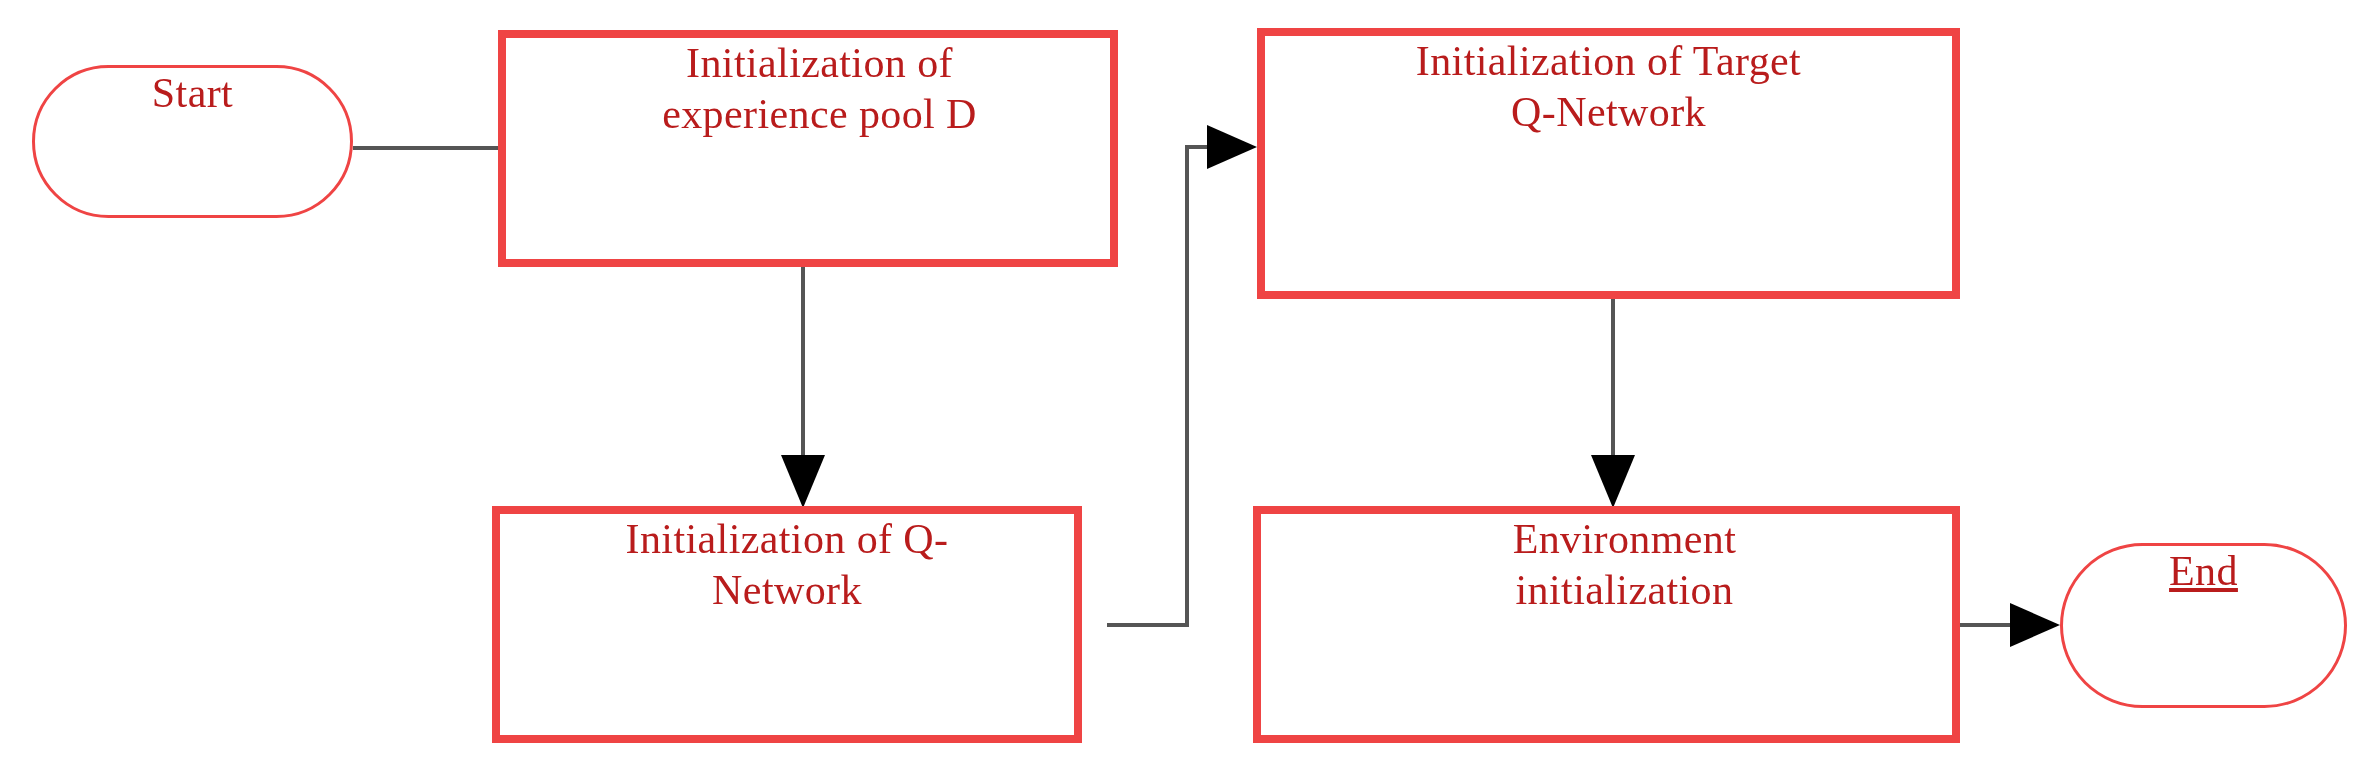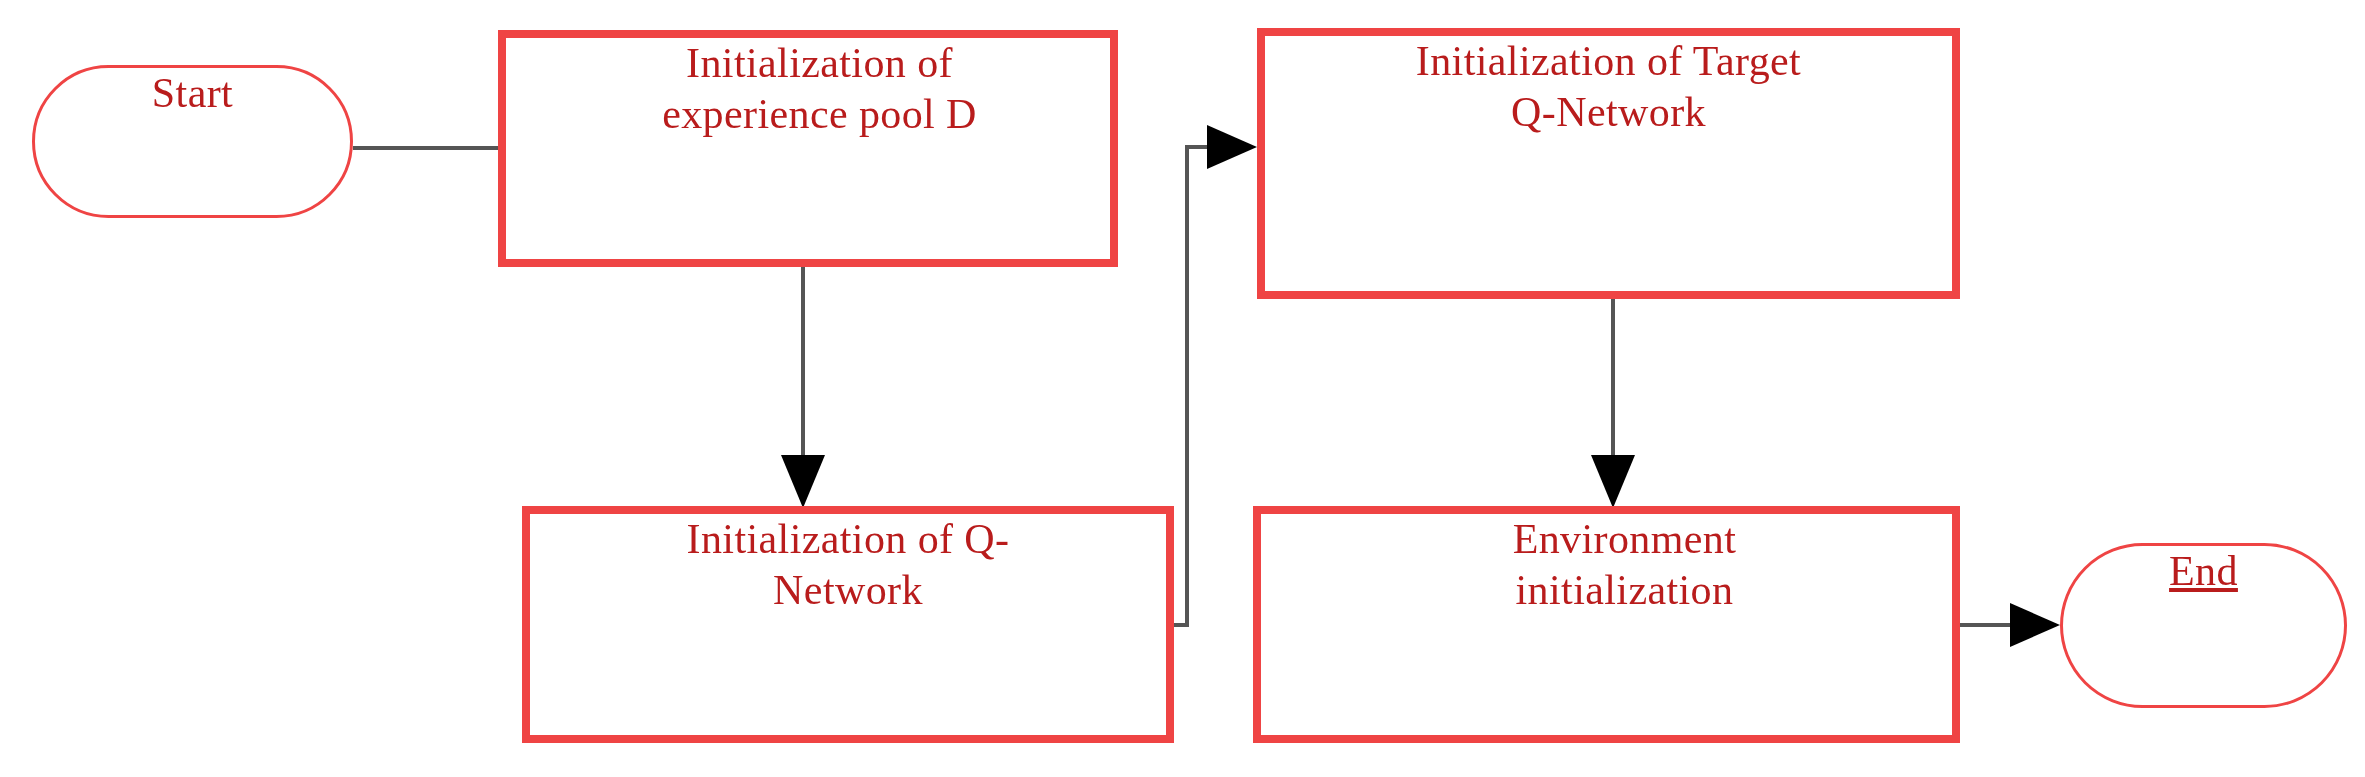--- a/index.html
+++ b/index.html
@@ -95,21 +95,21 @@
   <div class="node process" style="left:498px; top:30px; width:620px; height:237px;padding-left:23px;">
     <span class="label">Initialization of
 experience pool D</span>
   </div>
 
   <div class="node process" style="left:1257px; top:28px; width:703px; height:271px;">
     <span class="label">Initialization of Target
 Q-Network</span>
   </div>
 
-  <div class="node process" style="left:522px; top:506px; width:652px; height:237px;">
+  <div class="node process" style="left:492px; top:506px; width:590px; height:237px;">
     <span class="label">Initialization of Q-
 Network</span>
   </div>
 
   <div class="node process" style="left:1253px; top:506px; width:707px; height:237px;padding-left:36px;">
     <span class="label">Environment
 initialization</span>
   </div>
 
   <div class="node terminator" style="left:2060px; top:543px; width:287px; height:165px;text-decoration:underline;">

